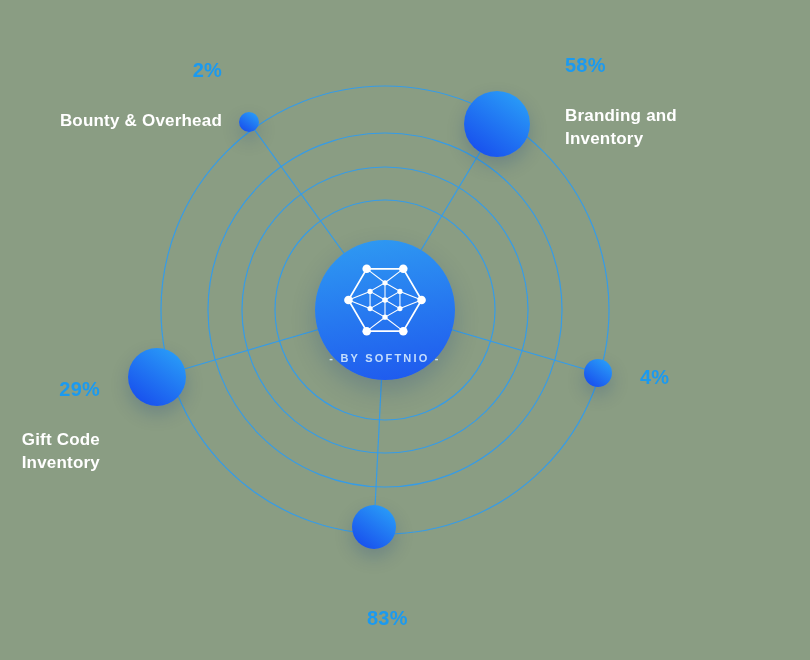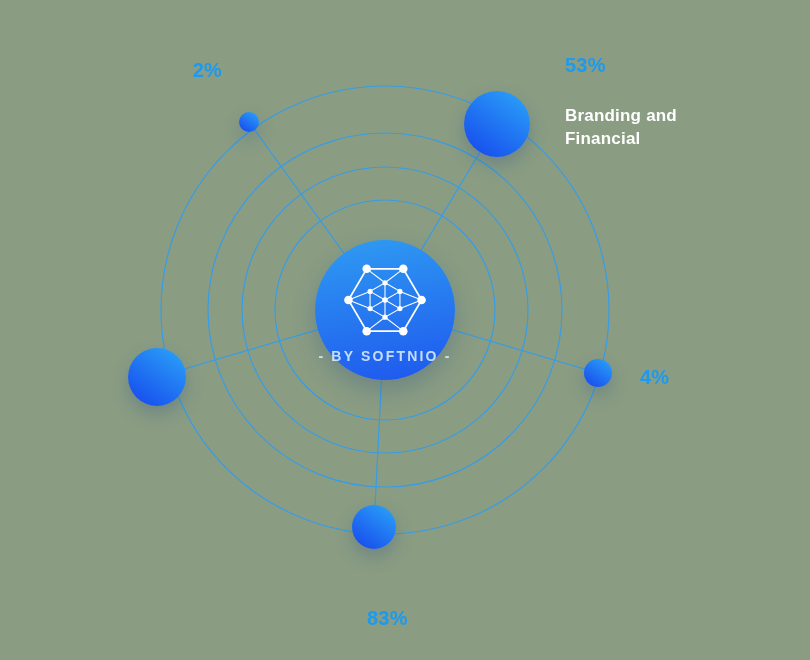--- a/index.html
+++ b/index.html
@@ -37,21 +37,21 @@
   .center-logo {
     position: absolute;
     left: 50%; top: 20px;
     transform: translateX(-50%);
   }
   .byline {
     position: absolute;
     left: 0; bottom: 16px;
     width: 100%;
     text-align: center;
-    font-size: 14px;
+    font-size: 11px;
     font-weight: 600;
     letter-spacing: 2.2px;
     color: rgba(225, 242, 255, 0.85);
   }
   .label {
     position: absolute;
     color: #ffffff;
     font-size: 17px;
     font-weight: 600;
     line-height: 1.35;
@@ -134,31 +134,37 @@
         <circle cx="-13.9" cy="8" r="2.4"></circle>
         <circle cx="-13.9" cy="-8" r="2.4"></circle>
         <circle cx="0" cy="0" r="2.6"></circle>
       </g>
     </svg>
     <div class="byline">- BY SOFTNIO -</div>
   </div>
 
   <div class="label label-bounty">
     <div class="pct">2%</div>
+    <div class="name">Bounty &amp; Overhead</div>
   </div>
 
   <div class="label label-branding">
-    <div class="pct">53%</div>
+    <div class="pct">58%</div>
     <div class="name">Branding and
-Financial</div>
+Inventory</div>
   </div>
 
   <div class="label label-legal">
     <div class="pct">4%</div>
   </div>
 
   <div class="label label-it">
     <div class="pct">83%</div>
     <div class="name">IT Infastructure</div>
   </div>
 
+  <div class="label label-gift">
+    <div class="pct">29%</div>
+    <div class="name">Gift Code
+Inventory</div>
+  </div>
 
 </div>
 
 </body></html>

